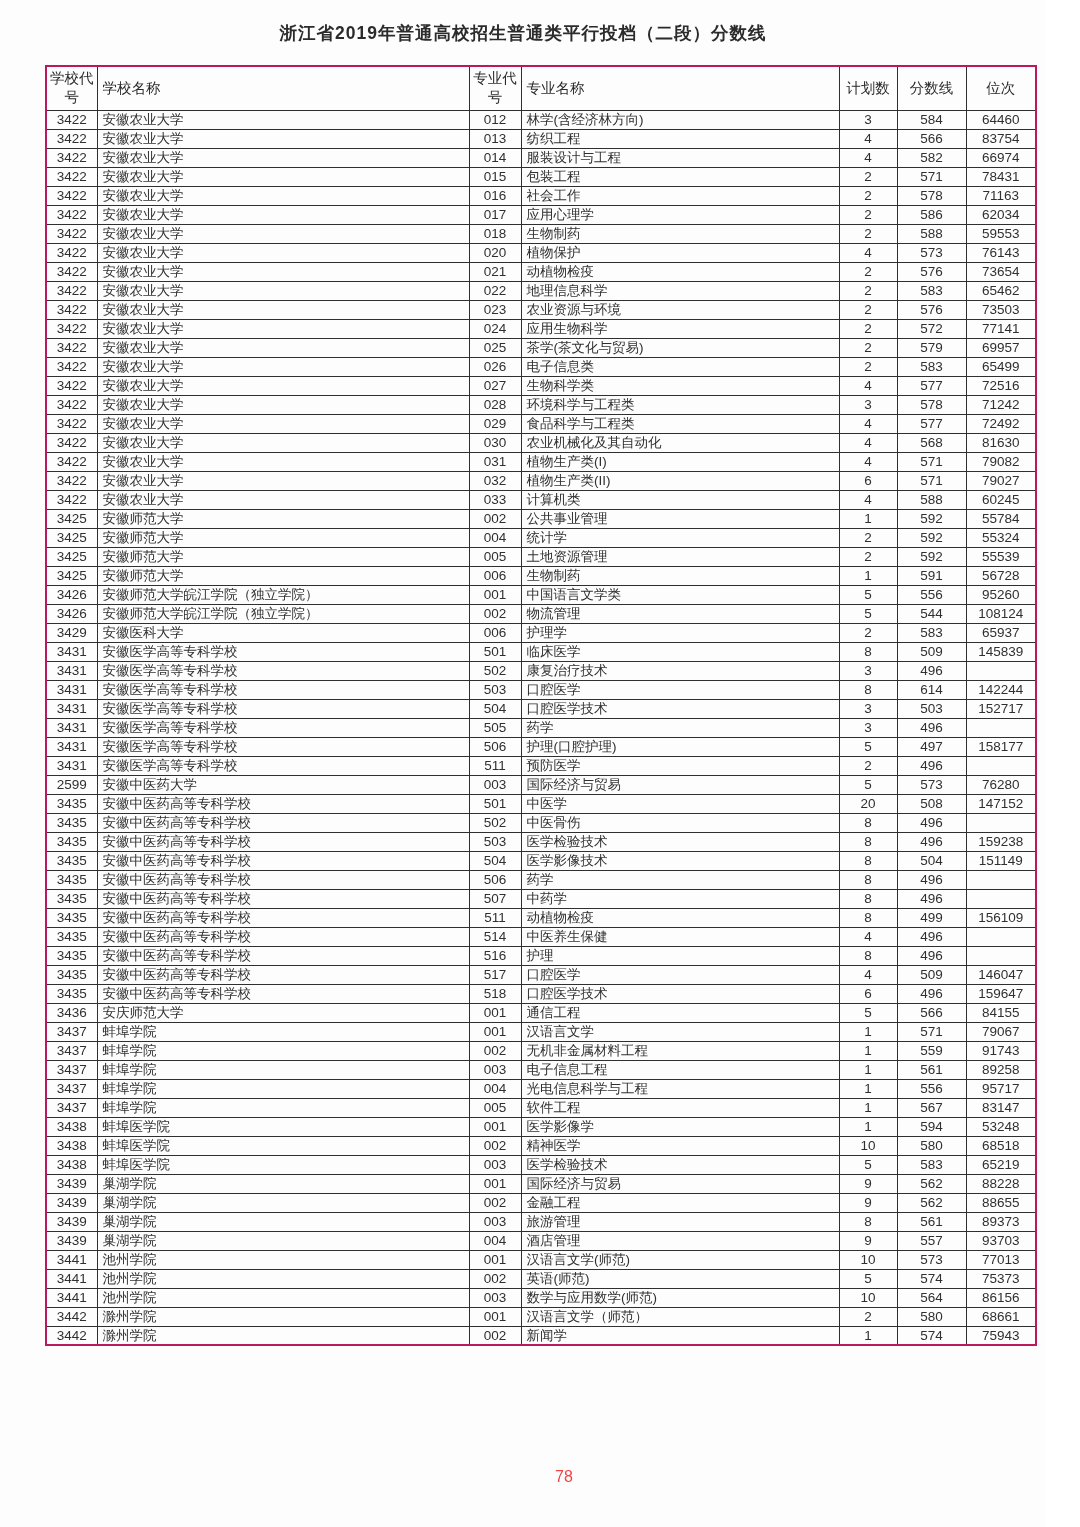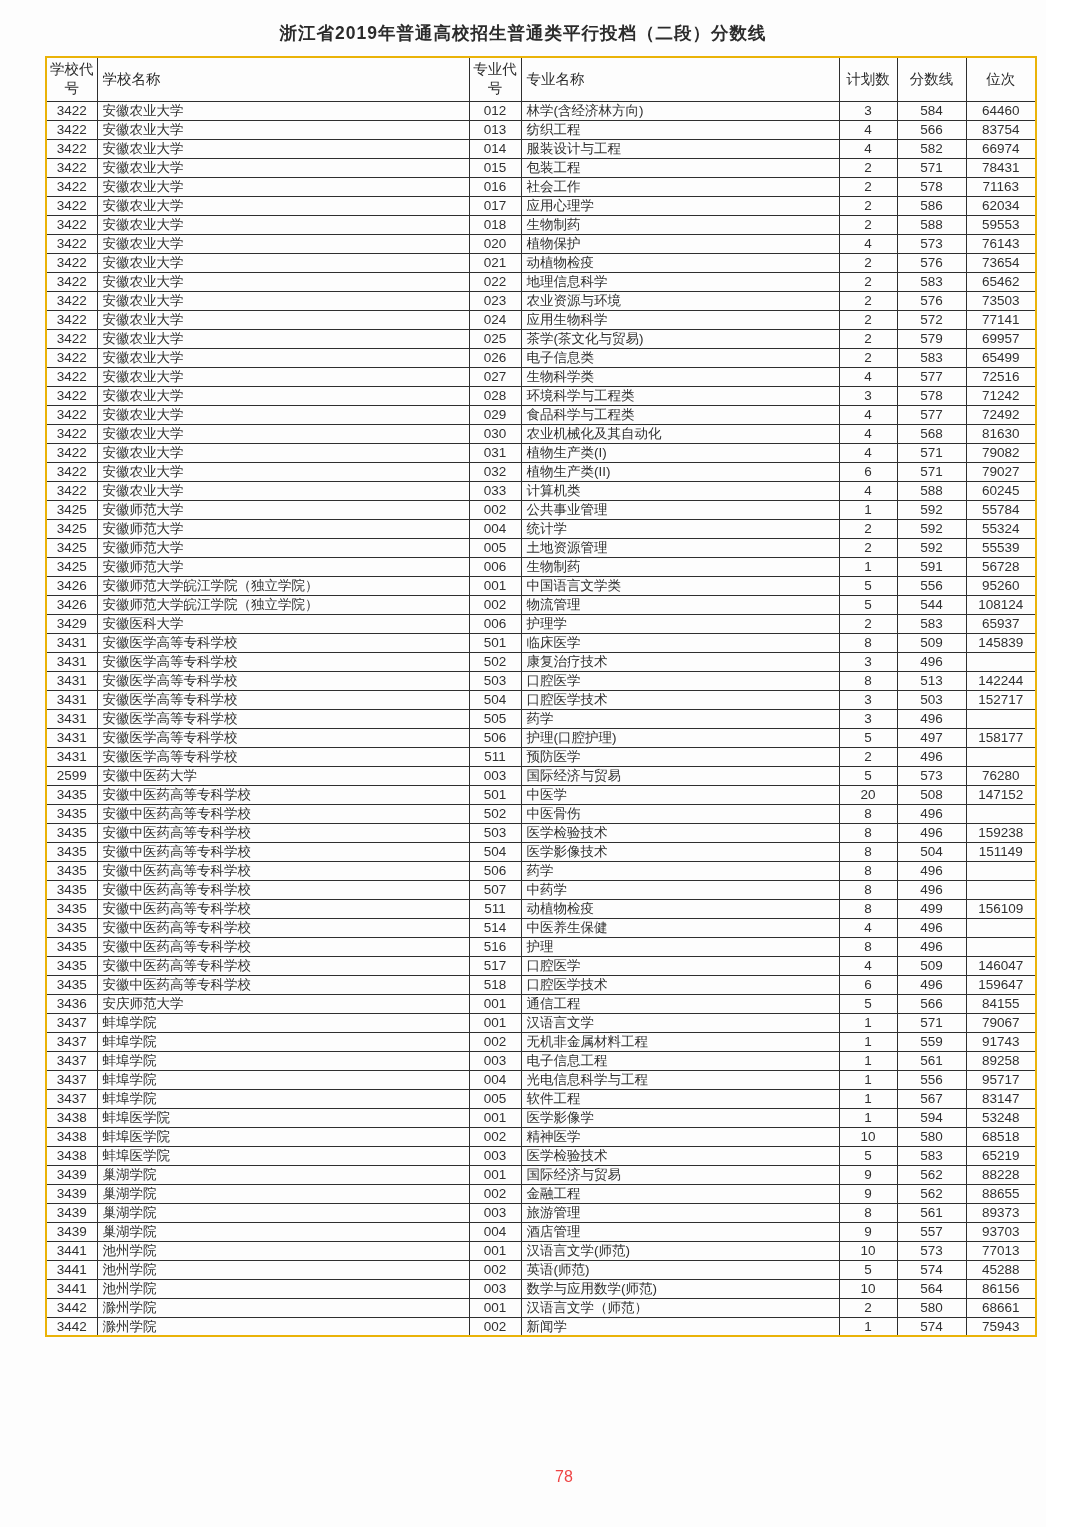--- a/index.html
+++ b/index.html
@@ -23,25 +23,25 @@
     width: 100%;
     text-align: center;
     font-size: 17.5px;
     font-weight: 600;
     letter-spacing: 1px;
     color: #2b2b2b;
   }
   table.scores {
     position: absolute;
     left: 45px;
-    top: 56px;
+    top: 65px;
     width: 990px;
     border-collapse: collapse;
     table-layout: fixed;
-    border: 2px solid #eab308;
+    border: 2px solid #be185d;
   }
   .scores th, .scores td {
     border: 1.6px solid #2f2f2f;
     overflow: hidden;
     box-sizing: border-box;
   }
   .scores thead th {
     height: 44px;
     font-size: 14.5px;
     font-weight: normal;
@@ -371,21 +371,21 @@
           <td class="c-center">3</td>
           <td class="c-center">496</td>
           <td class="c-center"></td>
         </tr>
         <tr>
           <td class="c-center">3431</td>
           <td class="c-left">安徽医学高等专科学校</td>
           <td class="c-center">503</td>
           <td class="c-left">口腔医学</td>
           <td class="c-center">8</td>
-          <td class="c-center">513</td>
+          <td class="c-center">614</td>
           <td class="c-center">142244</td>
         </tr>
         <tr>
           <td class="c-center">3431</td>
           <td class="c-left">安徽医学高等专科学校</td>
           <td class="c-center">504</td>
           <td class="c-left">口腔医学技术</td>
           <td class="c-center">3</td>
           <td class="c-center">503</td>
           <td class="c-center">152717</td>
@@ -651,21 +651,21 @@
           <td class="c-center">573</td>
           <td class="c-center">77013</td>
         </tr>
         <tr>
           <td class="c-center">3441</td>
           <td class="c-left">池州学院</td>
           <td class="c-center">002</td>
           <td class="c-left">英语(师范)</td>
           <td class="c-center">5</td>
           <td class="c-center">574</td>
-          <td class="c-center">45288</td>
+          <td class="c-center">75373</td>
         </tr>
         <tr>
           <td class="c-center">3441</td>
           <td class="c-left">池州学院</td>
           <td class="c-center">003</td>
           <td class="c-left">数学与应用数学(师范)</td>
           <td class="c-center">10</td>
           <td class="c-center">564</td>
           <td class="c-center">86156</td>
         </tr>

